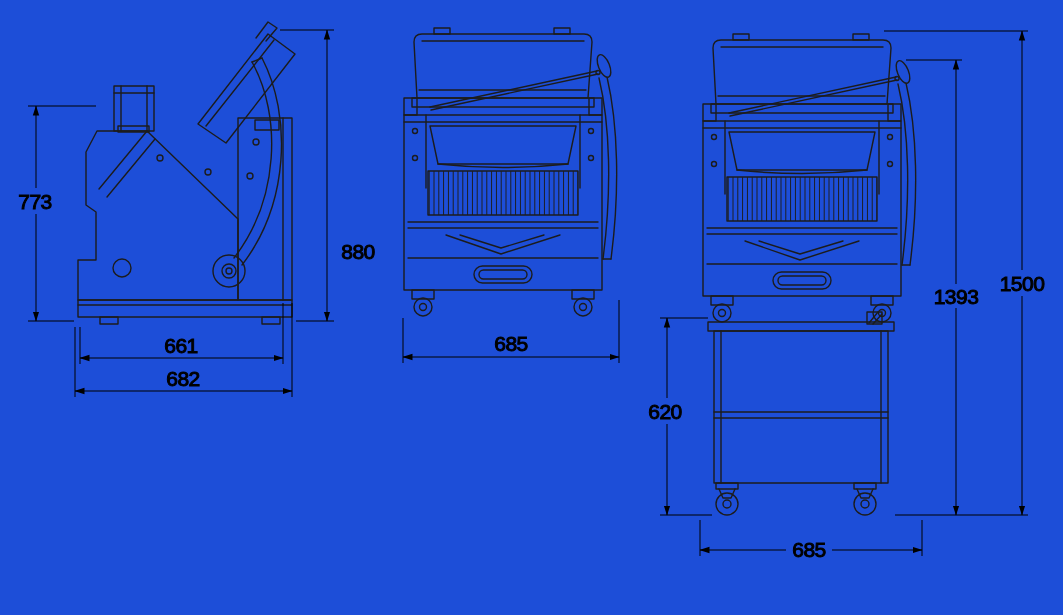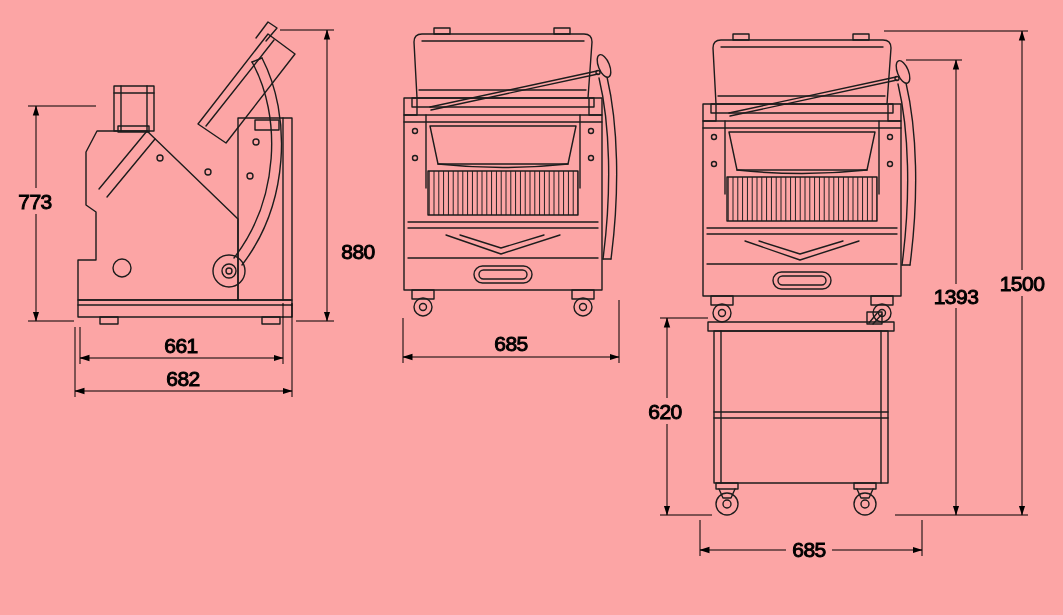--- a/index.html
+++ b/index.html
@@ -4,21 +4,21 @@
 <style>
   html, body {
     margin: 0;
     padding: 0;
     background: #ffffff;
     font-family: "Liberation Sans", sans-serif;
   }
   .canvas-wrap {
     width: 1063px;
     height: 615px;
-    background: #fca5a5;
+    background: #1d4ed8;
     position: relative;
     overflow: hidden;
   }
   svg { display: block; }
   .machine {
     fill: none;
     stroke: #1c1c1c;
     stroke-width: 1.4;
     stroke-linecap: round;
     stroke-linejoin: round;

